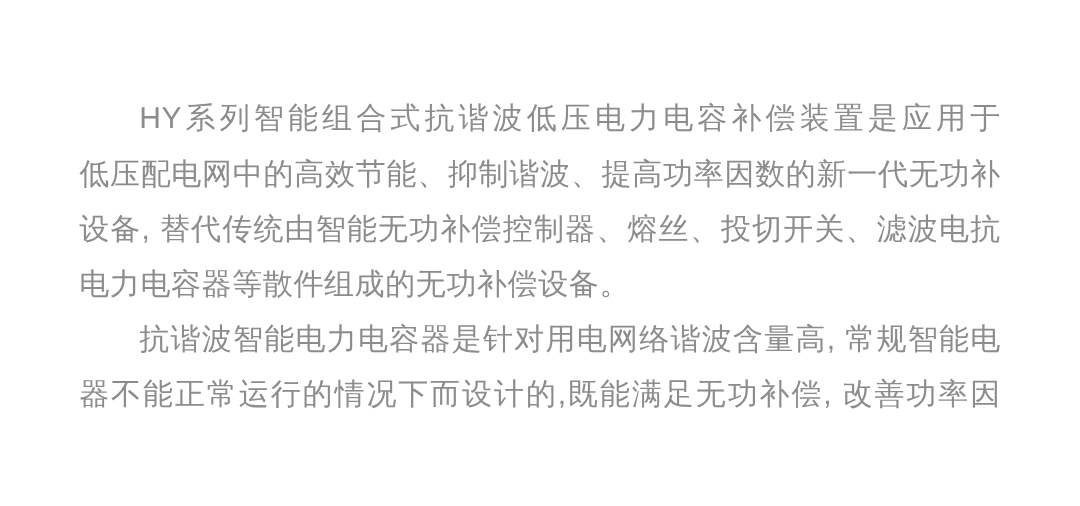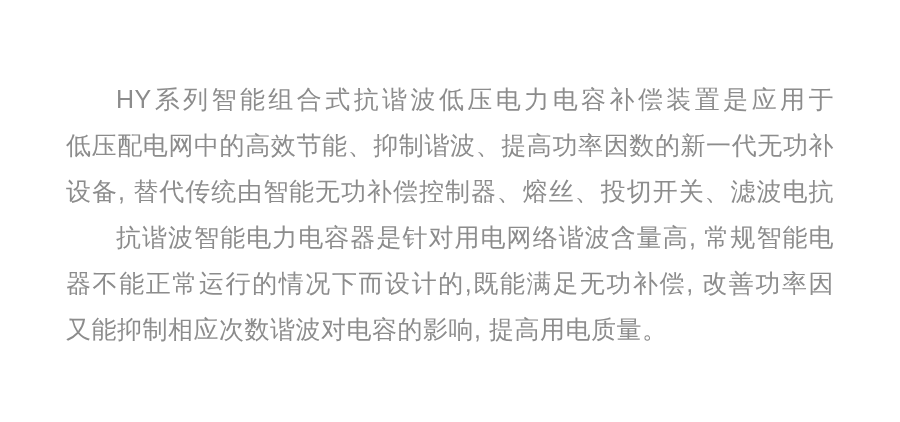--- a/index.html
+++ b/index.html
@@ -40,19 +40,19 @@
   }
 </style>
 </head>
 <body style="background: rgb(255, 255, 255);">
 
 <div class="doc" style="color: rgb(140, 140, 140);">
   <div>
     <div class="line para-first">HY系列智能组合式抗谐波低压电力电容补偿装置是应用于0.4KV</div>
     <div class="line">低压配电网中的高效节能、抑制谐波、提高功率因数的新一代无功补偿</div>
     <div class="line">设备, 替代传统由智能无功补偿控制器、熔丝、投切开关、滤波电抗器及</div>
+    <div class="line para-last">电力电容器等散件组成的无功补偿设备。</div>
   </div>
   <div>
     <div class="line para-first">抗谐波智能电力电容器是针对用电网络谐波含量高, 常规智能电容</div>
     <div class="line">器不能正常运行的情况下而设计的,既能满足无功补偿, 改善功率因数,</div>
-    <div class="line para-last">又能抑制相应次数谐波对电容的影响, 提高用电质量。</div>
   </div>
 </div>
 
 </body></html>

